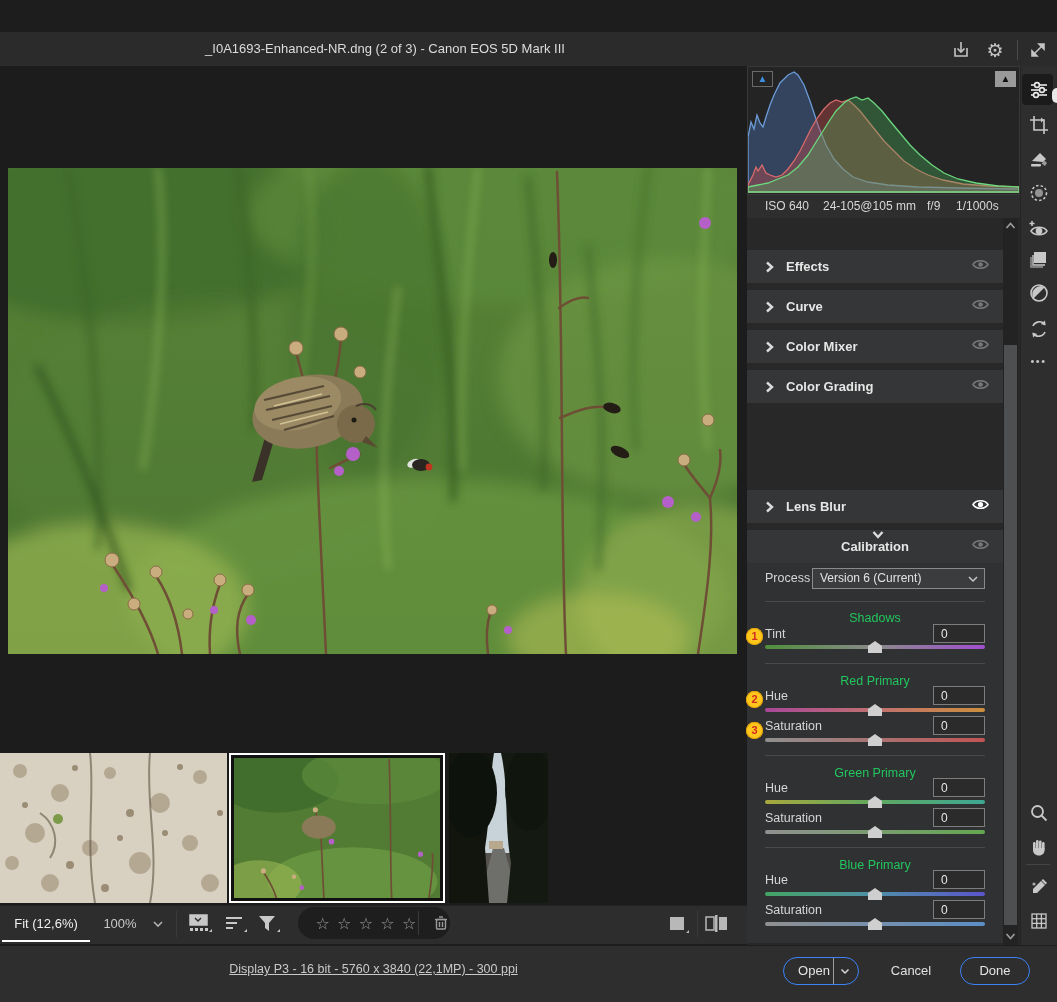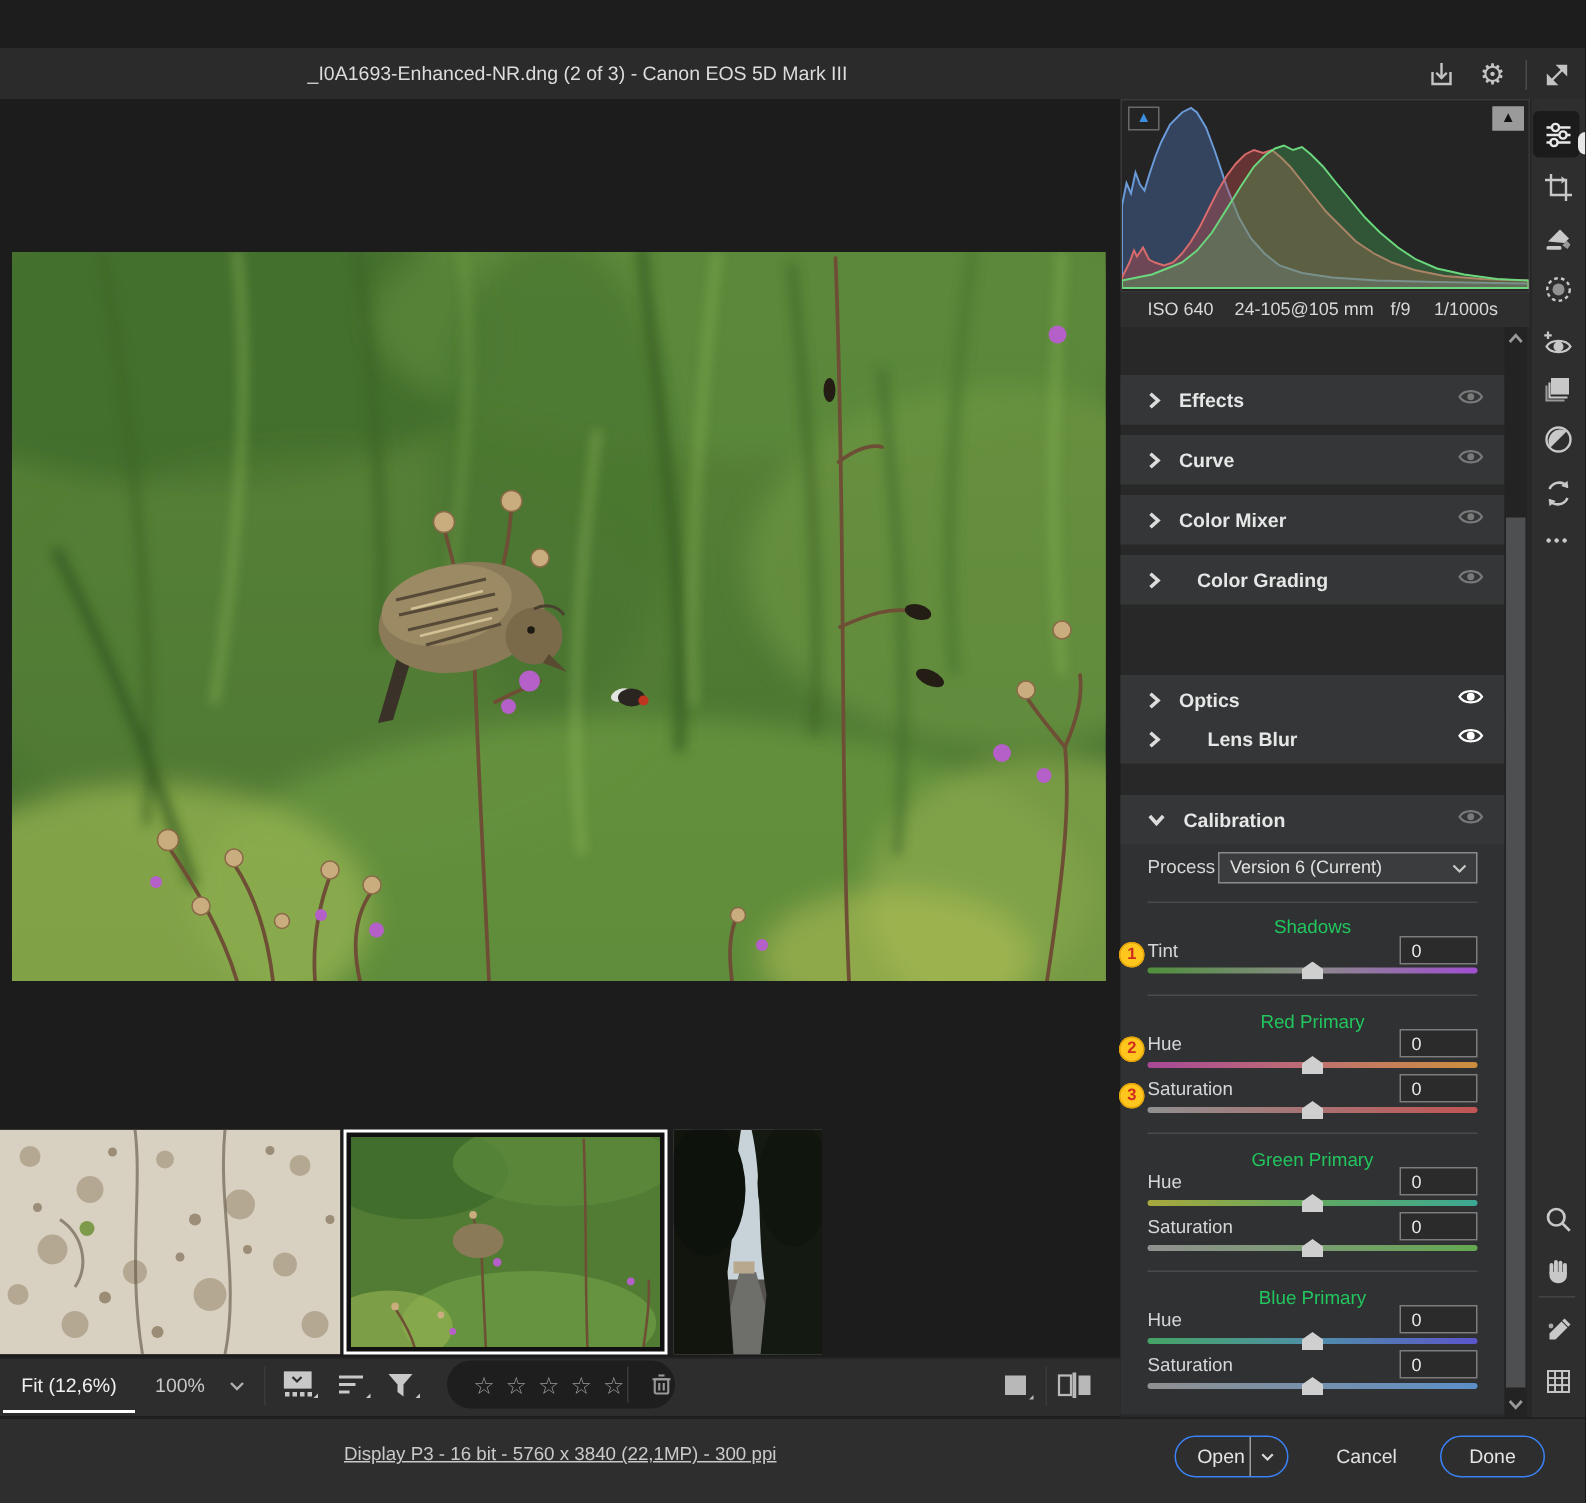--- a/index.html
+++ b/index.html
@@ -32,21 +32,21 @@
   #right-panel{left:747px;top:66px;width:273px;height:879px;background:#282828;}
   #histogram{left:747px;top:66px;width:273px;height:129px;background:#242424;border:1px solid #383838;box-sizing:border-box;}
   .clipbox{top:71px;width:19px;height:14px;border:1px solid #6a6a6a;font-size:10px;line-height:13px;text-align:center;}
   #exif-bar{left:747px;top:195px;width:273px;height:23px;background:#2e2e2e;color:#d8d8d8;font-size:12px;}
   .exif{top:195px;height:23px;line-height:23px;position:absolute;color:#d8d8d8;font-size:12px;}
   .section{left:747px;width:256px;height:33px;background:#343637;display:flex;align-items:center;color:#e6e6e6;
            font-size:13px;font-weight:bold;}
   .sec-chev{margin-left:18px;margin-right:12px;flex:none;}
   .sec-eye{position:absolute;right:14px;top:8px;}
   #calib-block{left:747px;top:530px;width:256px;height:413px;background:#2f3132;}
-  #calib-head{left:747px;top:530px;width:256px;height:33px;background:#343637;display:flex;align-items:center;color:#e6e6e6;font-size:13px;font-weight:bold;}
+  #calib-head{left:747px;top:530px;width:256px;height:33px;background:#343637;display:flex;align-items:center;color:#e6e6e6;font-size:13px;font-weight:bold;flex-direction:column;}
   .small-label{color:#d6d6d6;font-size:12.5px;}
   #process-select{left:812px;top:568px;width:173px;height:21px;background:#3a3c3d;border:1px solid #8a8a8a;
                   box-sizing:border-box;color:#e2e2e2;font-size:12px;line-height:19px;padding-left:7px;}
   .hsep{height:1px;background:#4a4a4a;left:765px;width:220px;}
   .group-title{left:765px;width:220px;text-align:center;color:#22c55e;font-size:12.5px;}
   .slider-label{left:765px;color:#d6d6d6;font-size:12.5px;}
   .valbox{left:933px;width:52px;height:19px;background:#2b2b2b;border:1px solid #7d7d7d;box-sizing:border-box;
           color:#e8e8e8;font-size:12px;padding:0 0 0 7px;font-family:"Liberation Sans",sans-serif;}
   .track{left:765px;width:220px;height:4px;border-radius:2px;}
   .thumbp{width:14px;height:12px;background:#cfcfcf;clip-path:polygon(50% 0,100% 42%,100% 100%,0 100%,0 42%);}
@@ -441,49 +441,35 @@
         </svg>
       </span>
     <span>Color Mixer</span>
     <span class="sec-eye" style="opacity: 0.38;">
         <svg width="17" height="13" viewBox="0 0 17 13">
           <path d="M1,6.5 C4,1.5 13,1.5 16,6.5 C13,11.5 4,11.5 1,6.5 Z" fill="none" stroke="#e6e6e6" stroke-width="1.5"></path>
           <circle cx="8.5" cy="6.5" r="2.3" fill="#e6e6e6"></circle>
         </svg>
       </span>
   </div>
-  <div class="abs section" style="top:370px;gap:12px;">
+  <div class="abs section" style="top:370px;">
     <span class="sec-chev">
         <svg width="9" height="12" viewBox="0 0 9 12">
           <polyline points="2,1.5 7,6 2,10.5" fill="none" stroke="#dcdcdc" stroke-width="2.4"></polyline>
         </svg>
       </span>
     <span>Color Grading</span>
     <span class="sec-eye" style="opacity: 0.38;">
         <svg width="17" height="13" viewBox="0 0 17 13">
           <path d="M1,6.5 C4,1.5 13,1.5 16,6.5 C13,11.5 4,11.5 1,6.5 Z" fill="none" stroke="#e6e6e6" stroke-width="1.5"></path>
           <circle cx="8.5" cy="6.5" r="2.3" fill="#e6e6e6"></circle>
         </svg>
       </span>
   </div>
-  <div class="abs section" style="top:450px;">
-    <span class="sec-chev">
-        <svg width="9" height="12" viewBox="0 0 9 12">
-          <polyline points="2,1.5 7,6 2,10.5" fill="none" stroke="#dcdcdc" stroke-width="2.4"></polyline>
-        </svg>
-      </span>
-    <span>Optics</span>
-    <span class="sec-eye" style="opacity: 1;">
-        <svg width="17" height="13" viewBox="0 0 17 13">
-          <path d="M1,6.5 C4,1.5 13,1.5 16,6.5 C13,11.5 4,11.5 1,6.5 Z" fill="none" stroke="#ffffff" stroke-width="1.6"></path>
-          <circle cx="8.5" cy="6.5" r="2.6" fill="#ffffff"></circle>
-        </svg>
-      </span>
-  </div>
-  <div class="abs section" style="top:476px;gap:19px;">
+  <div class="abs section" style="top:490px;">
     <span class="sec-chev">
         <svg width="9" height="12" viewBox="0 0 9 12">
           <polyline points="2,1.5 7,6 2,10.5" fill="none" stroke="#dcdcdc" stroke-width="2.4"></polyline>
         </svg>
       </span>
     <span>Lens Blur</span>
     <span class="sec-eye" style="opacity: 1;">
         <svg width="17" height="13" viewBox="0 0 17 13">
           <path d="M1,6.5 C4,1.5 13,1.5 16,6.5 C13,11.5 4,11.5 1,6.5 Z" fill="none" stroke="#ffffff" stroke-width="1.6"></path>
           <circle cx="8.5" cy="6.5" r="2.6" fill="#ffffff"></circle>

